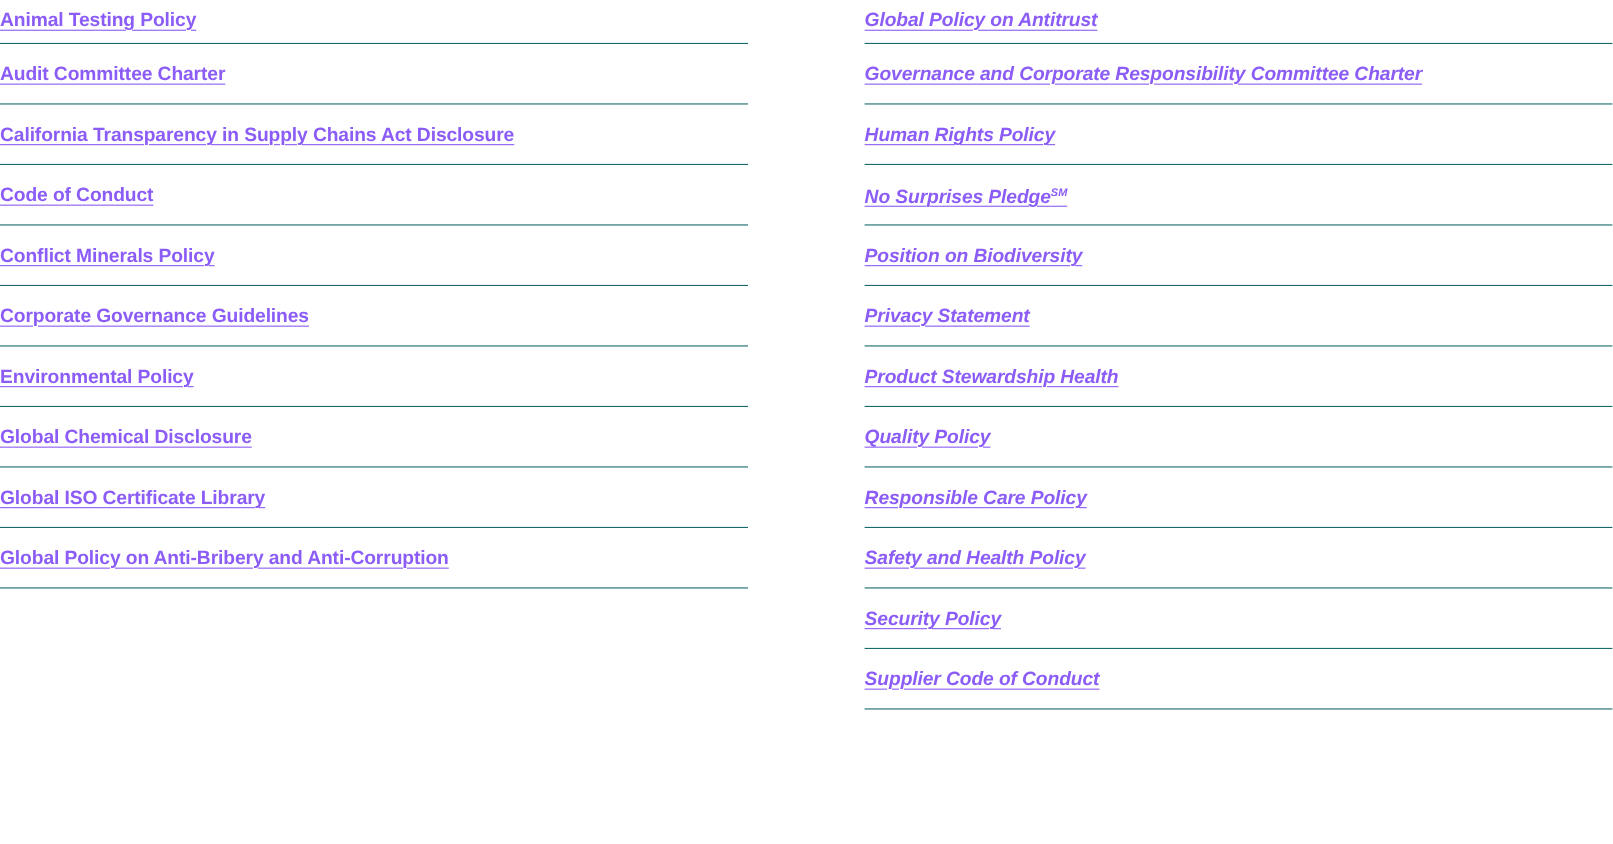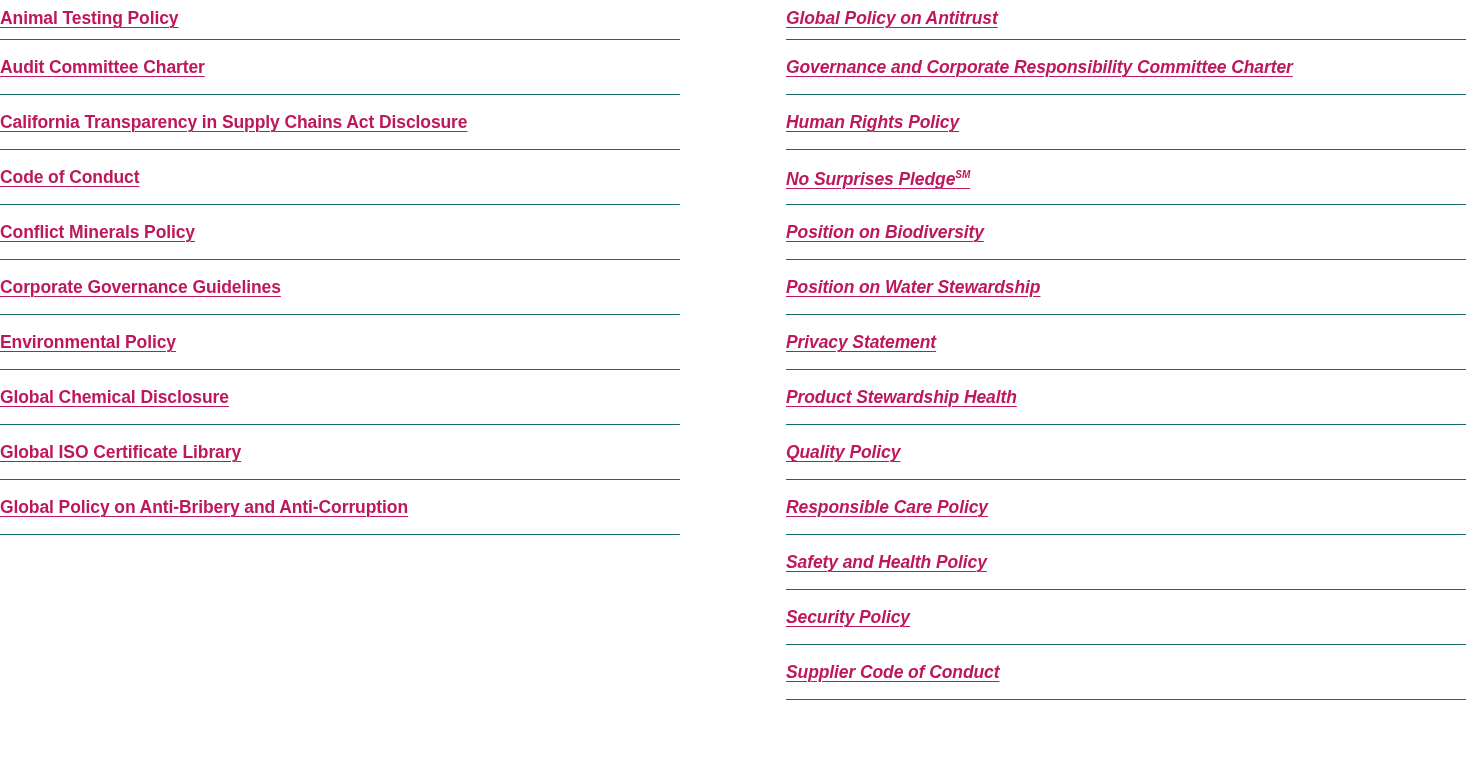--- a/index.html
+++ b/index.html
@@ -40,21 +40,21 @@
     padding: 0;
   }
   .policy-row:first-child {
     height: 40px;
     align-items: flex-start;
   }
   .policy-link {
     font-size: 17.5px;
     line-height: 22px;
     letter-spacing: -0.1px;
-    color: #be185d;
+    color: #8b5cf6;
     text-decoration: underline;
     text-underline-offset: 2.5px;
     text-decoration-thickness: 1px;
     font-weight: 600;
     cursor: pointer;
     display: inline-block;
     white-space: nowrap;
   }
   .policy-link .sm {
     font-size: 10px;
@@ -114,23 +114,20 @@
     <div class="policy-row">
       <a class="policy-link">Human Rights Policy </a>
     </div>
     <div class="policy-row">
       <a class="policy-link"><span>No Surprises Pledge</span><span class="sm">SM</span></a>
     </div>
     <div class="policy-row">
       <a class="policy-link">Position on Biodiversity</a>
     </div>
     <div class="policy-row">
-      <a class="policy-link">Position on Water Stewardship</a>
-    </div>
-    <div class="policy-row">
       <a class="policy-link">Privacy Statement</a>
     </div>
     <div class="policy-row">
       <a class="policy-link">Product Stewardship Health</a>
     </div>
     <div class="policy-row">
       <a class="policy-link">Quality Policy</a>
     </div>
     <div class="policy-row">
       <a class="policy-link">Responsible Care Policy</a>

